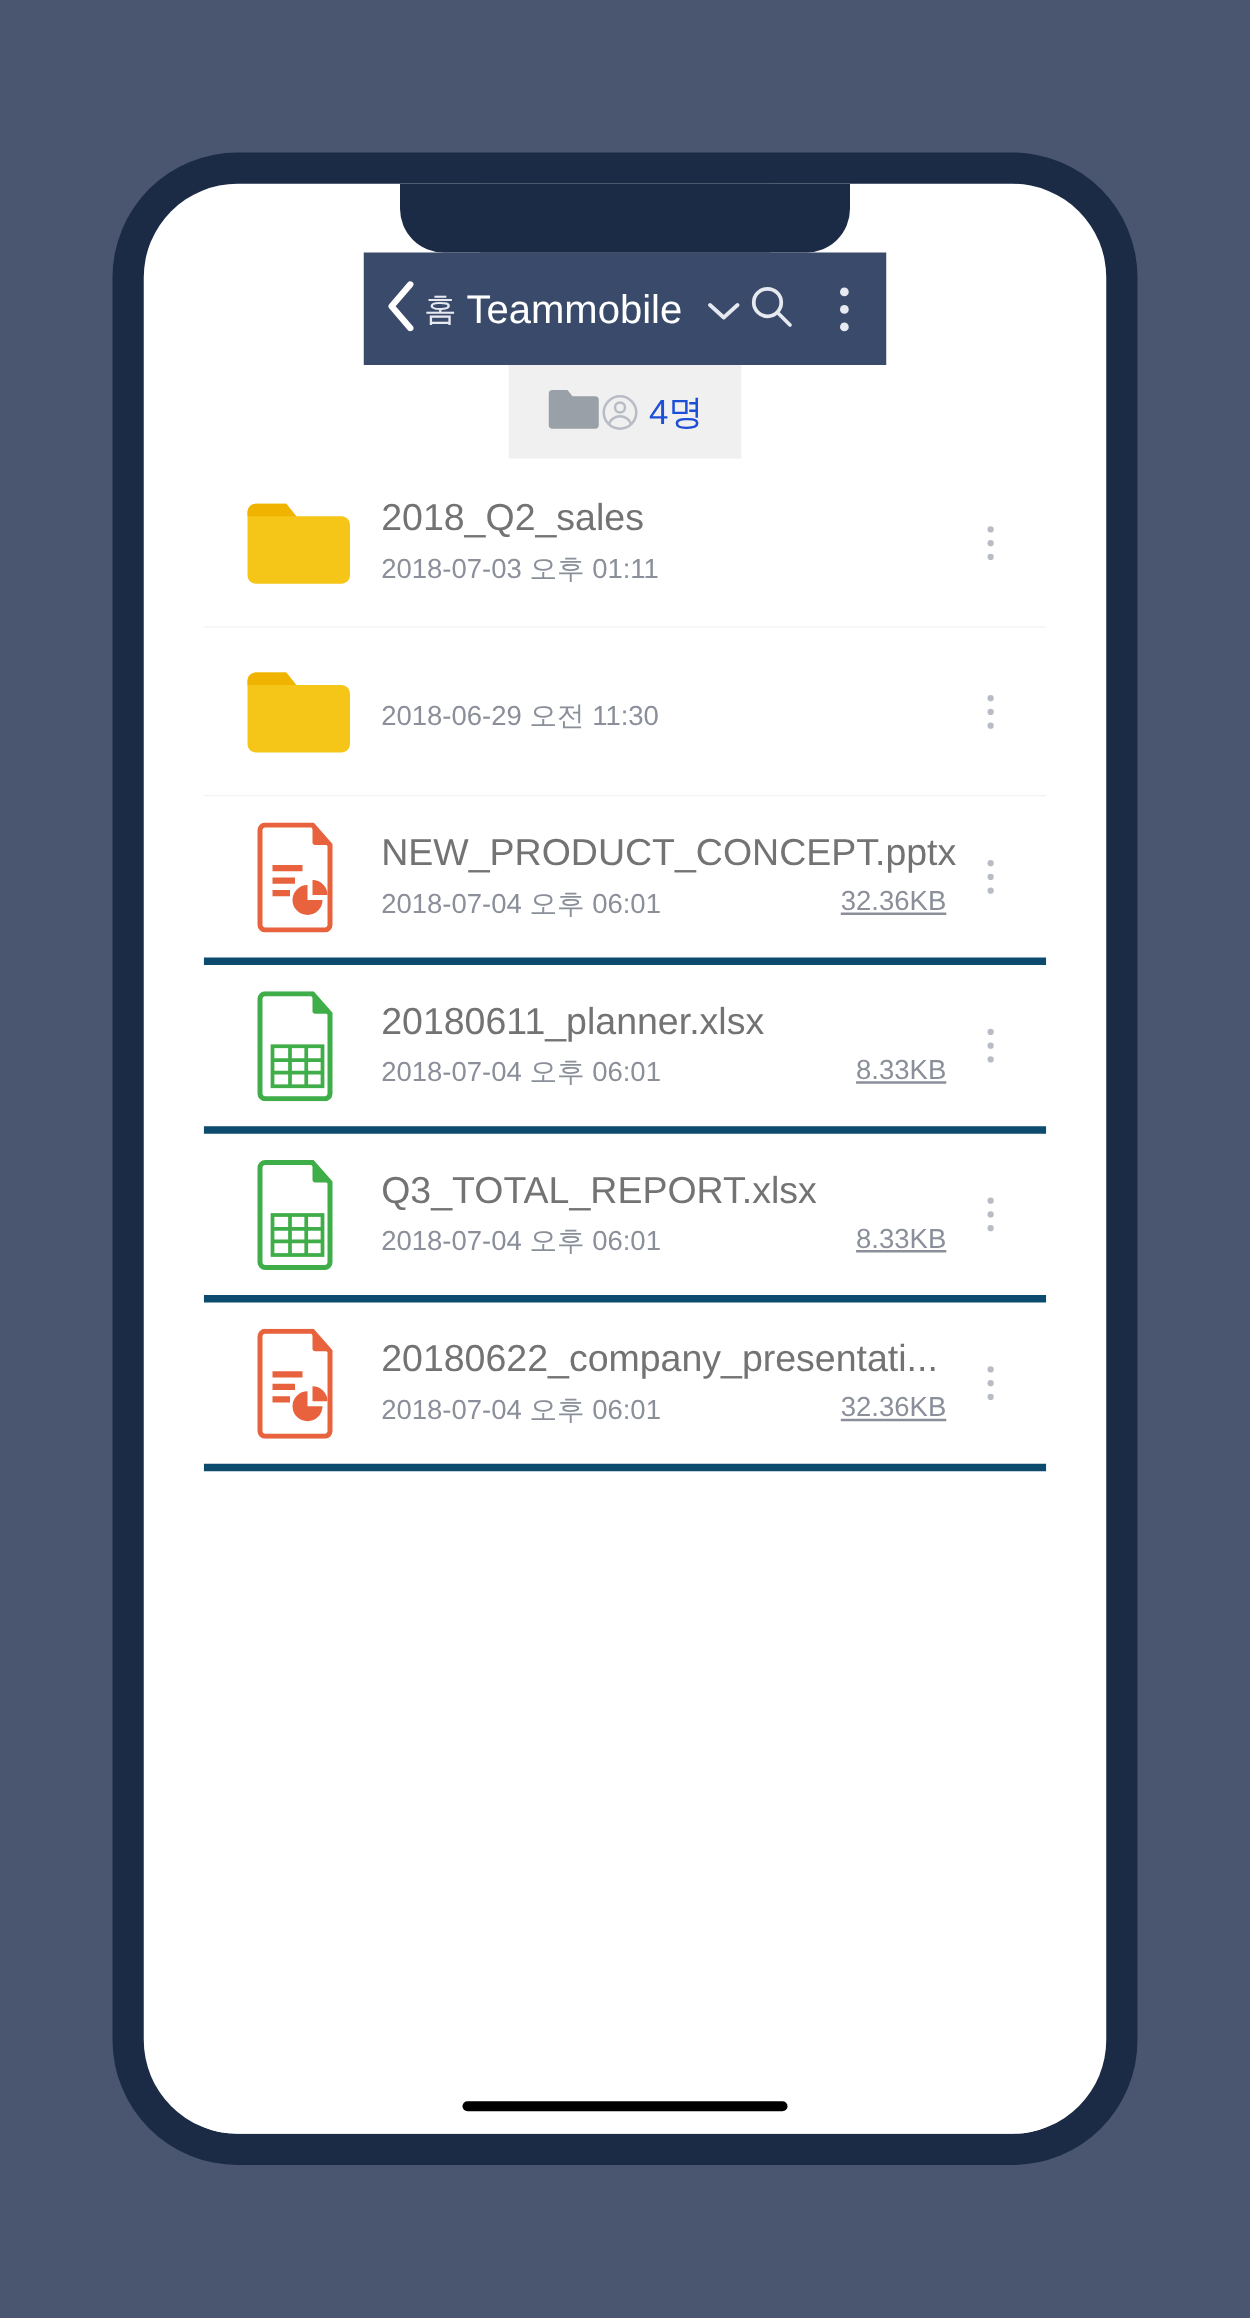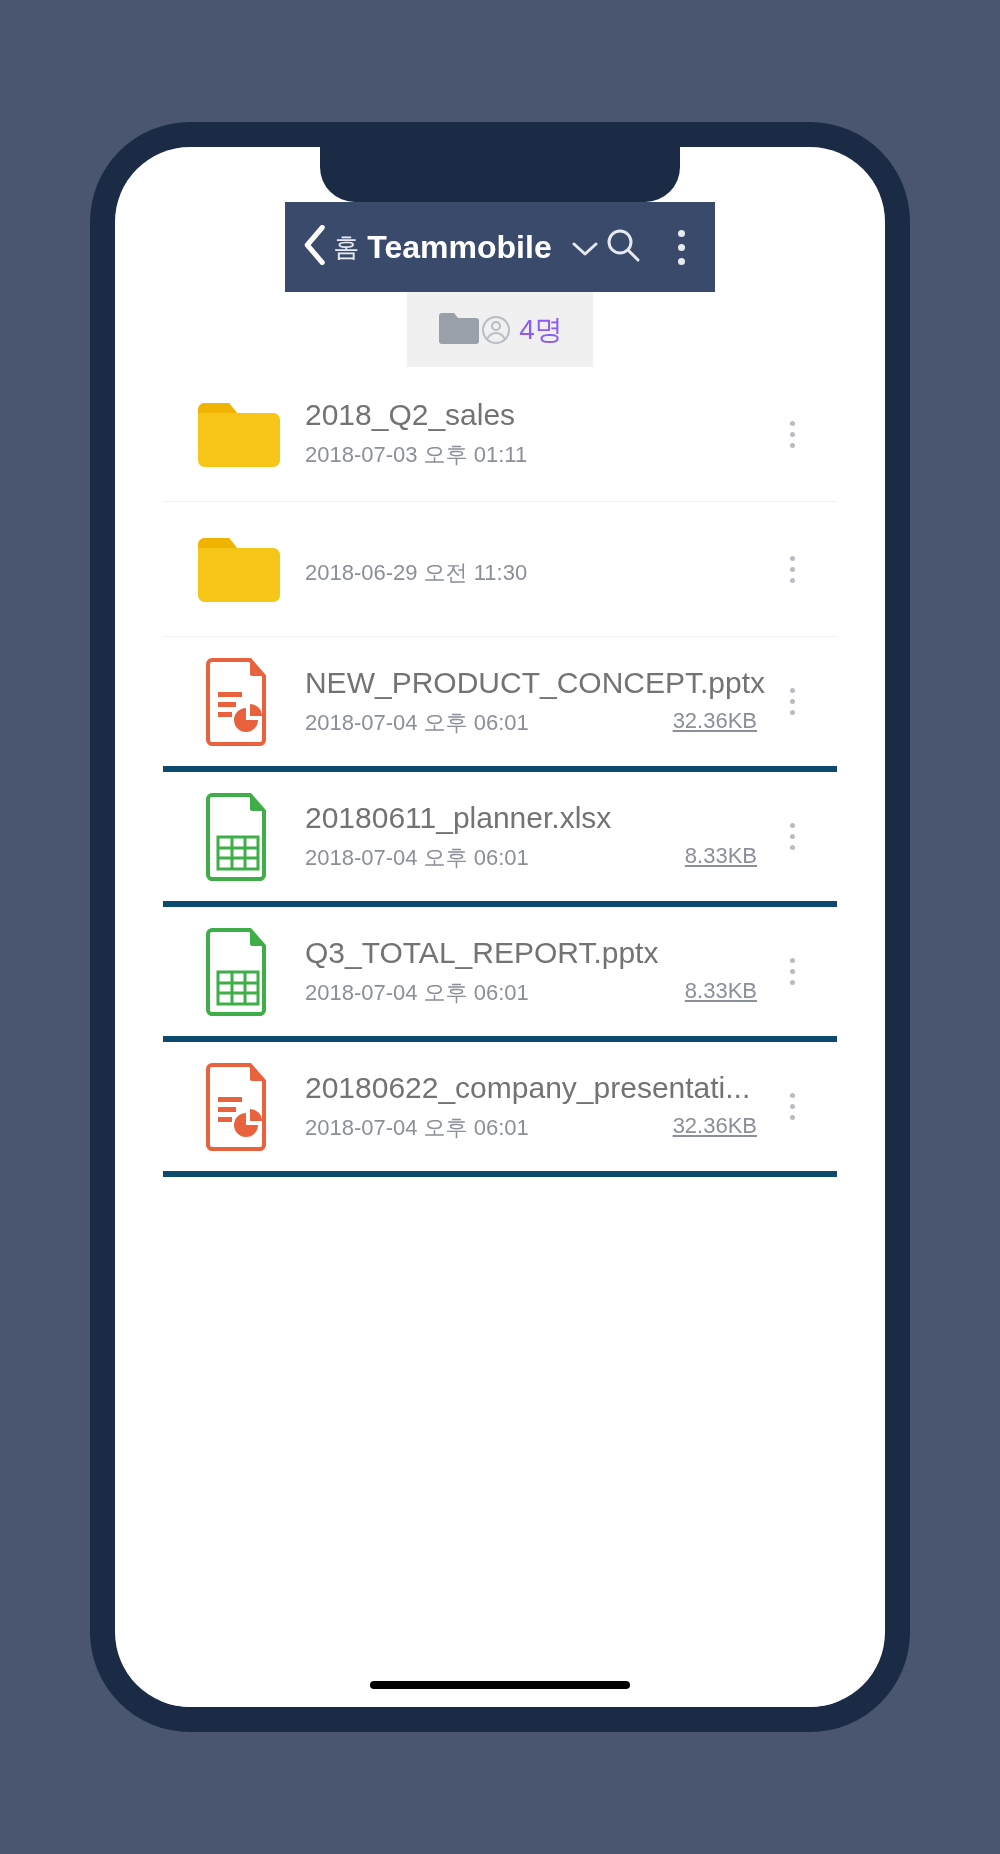--- a/index.html
+++ b/index.html
@@ -80,21 +80,21 @@
   .back-chevron svg { width: 26px; height: 40px; }
   .home-icon { font-size: 26px; color: #e6e9f0; }
   .nav-title-wrap {
     flex: 1;
     display: flex;
     justify-content: center;
     align-items: center;
     gap: 20px;
     color: #fff;
     font-size: 32px;
-    font-weight: 700;
+    font-weight: 400;
   }
   .chevron-down svg { width: 26px; height: 18px; }
   .nav-right {
     display: flex;
     align-items: center;
     gap: 38px;
     padding-right: 12px;
   }
   .search-btn svg { width: 34px; height: 34px; }
   .menu-dots {
@@ -113,21 +113,21 @@
     display: flex;
     align-items: center;
     padding: 0 30px;
   }
   .bc-folder svg { width: 44px; height: 36px; }
   .bc-right {
     margin-left: auto;
     display: flex;
     align-items: center;
     gap: 8px;
-    color: #8b5cf6;
+    color: #1d4ed8;
     font-size: 28px;
   }
   .bc-right svg { width: 30px; height: 30px; }
   .file-list {
     flex: 1;
     background: #fff;
     overflow: hidden;
   }
   .row {
     display: flex;
@@ -362,21 +362,21 @@
               <g stroke="#3fae49" stroke-width="3" fill="none">
                 <rect x="16" y="44" width="40" height="32"></rect>
                 <line x1="16" y1="55" x2="56" y2="55"></line>
                 <line x1="16" y1="65" x2="56" y2="65"></line>
                 <line x1="30" y1="44" x2="30" y2="76"></line>
                 <line x1="43" y1="44" x2="43" y2="76"></line>
               </g>
             </svg>
           </div>
           <div class="row-body">
-            <div class="row-name">Q3_TOTAL_REPORT.pptx</div>
+            <div class="row-name">Q3_TOTAL_REPORT.xlsx</div>
             <div class="row-meta">
               <div class="row-date">2018-07-04 오후 06:01</div>
               <div class="row-size">8.33KB</div>
             </div>
           </div>
           <div class="row-more">
             <span></span>
             <span></span>
             <span></span>
           </div>

